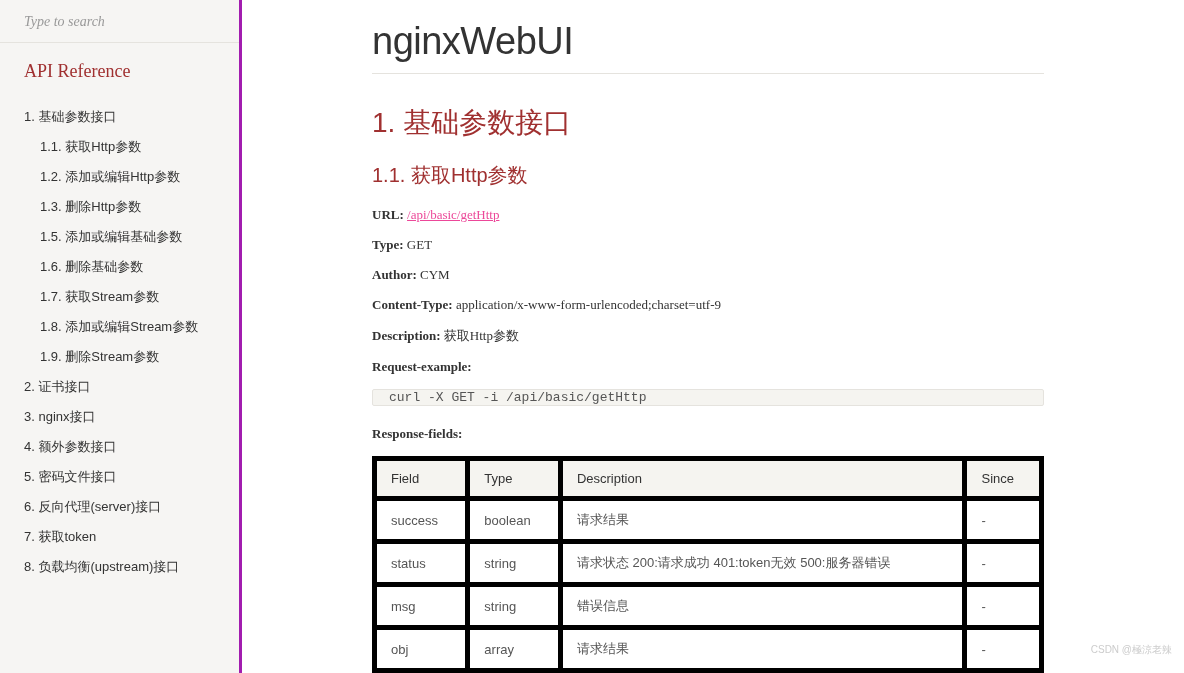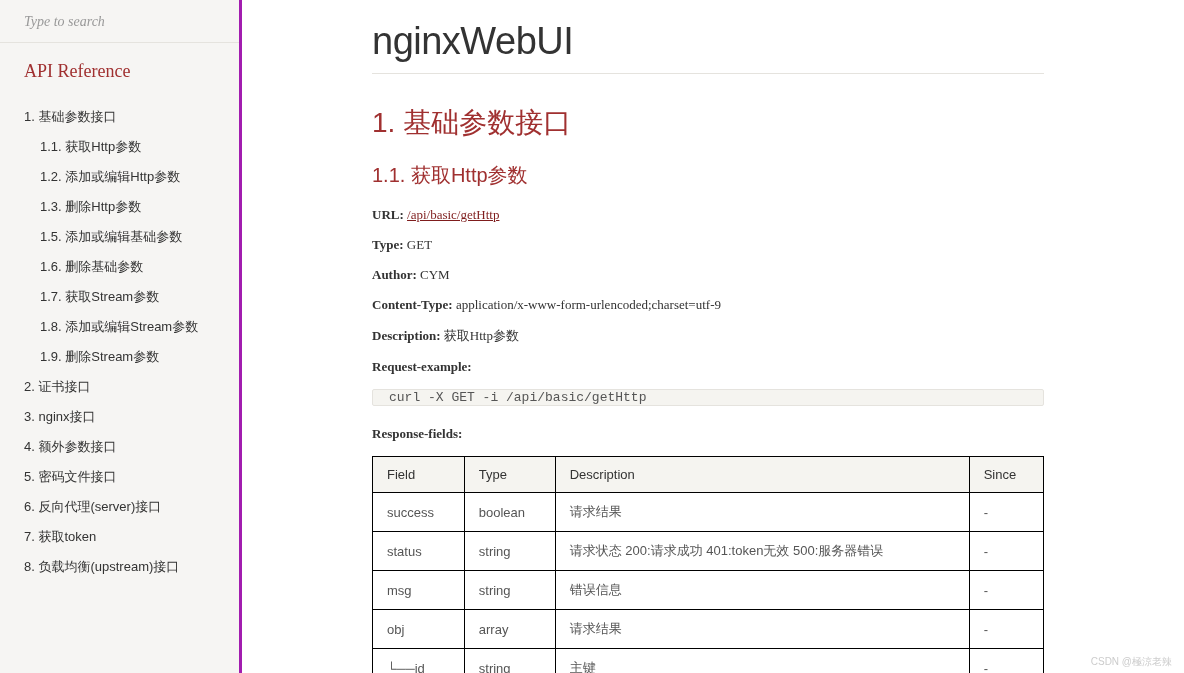--- a/index.html
+++ b/index.html
@@ -95,21 +95,21 @@
       font-size: 13px;
       margin-bottom: 14px;
       color: #333;
       font-family: Georgia, serif;
     }
     .meta-line .label {
       font-weight: bold;
     }
     .meta-line .url-value {
       text-decoration: underline;
-      color: #7f1d1d;
+      color: #ec4899;
     }
     .code-block {
       background: #f5f4f0;
       border: 1px solid #e5e3de;
       padding: 0 16px;
       font-family: "Courier New", monospace;
       font-size: 13px;
       color: #555;
       margin-bottom: 20px;
       border-radius: 2px;
@@ -119,34 +119,34 @@
     }
     table {
       width: 100%;
       border-collapse: collapse;
       font-size: 13px;
       font-family: -apple-system, "Helvetica Neue", Arial, sans-serif;
     }
     th, td {
       text-align: left;
       padding: 10px 14px;
-      border: 1px solid #000000;
+      border: 5px solid #000000;
       color: #555;
     }
     th {
       background: #f5f4f0;
       font-weight: normal;
       color: #333;
     }
     td {
       background: #fff;
     }
     .watermark {
       position: fixed;
-      bottom: 4px;
+      bottom: 16px;
       right: 12px;
       font-size: 10px;
       color: #ccc;
       font-family: Arial, sans-serif;
     }
   </style>
 </head>
 <body>
 
 <div class="sidebar">

